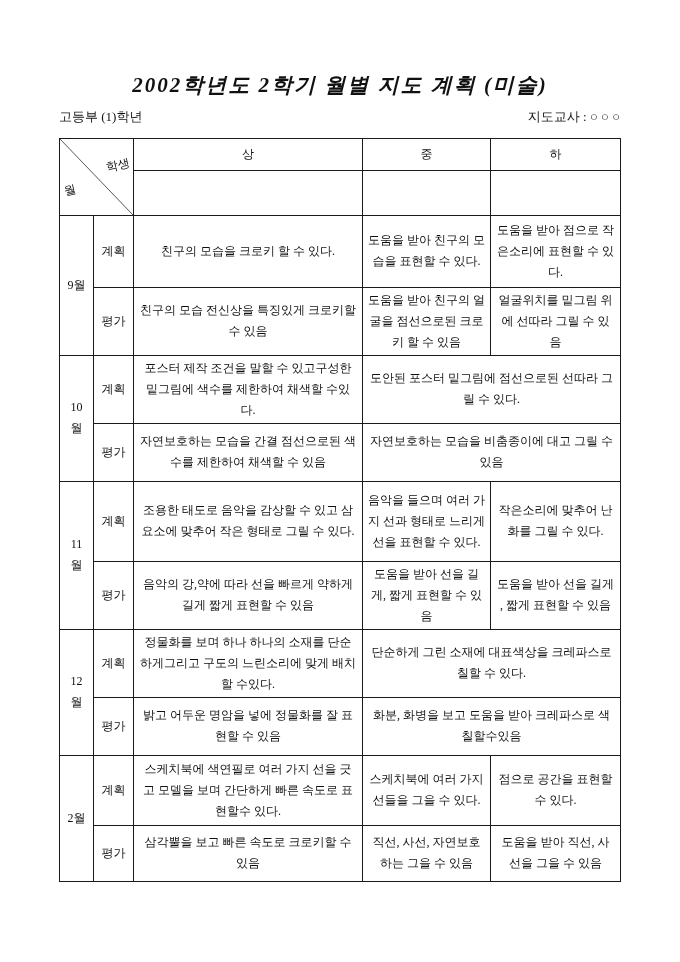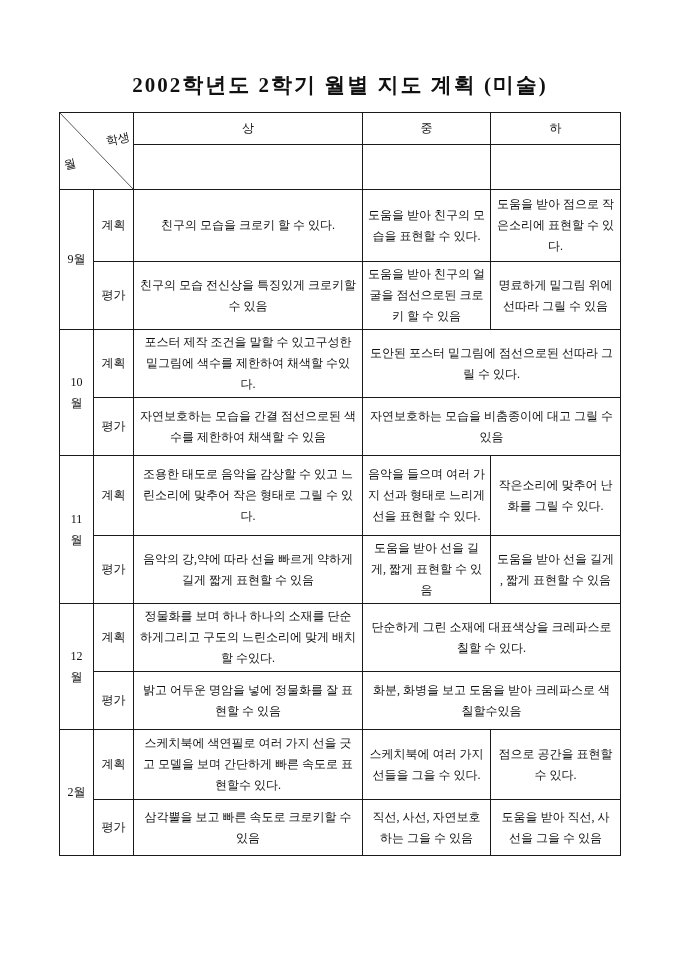--- a/index.html
+++ b/index.html
@@ -17,20 +17,21 @@
     overflow: hidden;
     box-sizing: border-box;
   }
   .doc-title {
     padding-top: 72px;
     text-align: center;
     font-size: 21px;
     font-weight: bold;
     letter-spacing: 2px;
     line-height: 1.3;
+    font-style: italic;
   }
   .subhead {
     display: flex;
     justify-content: space-between;
     margin: 10px 60px 0 59px;
     font-size: 13px;
     line-height: 1.2;
   }
   table.plan-table {
     border-collapse: collapse;
@@ -83,20 +84,24 @@
   tr.r-2e  td { height: 56px; }
   td.month-cell, td.rowtype-cell { padding: 2px 2px; }
 </style>
 </head>
 <body>
 
 <div class="page">
 
   <div class="doc-title">2002학년도 2학기 월별 지도 계획 (미술)</div>
 
+  <div class="subhead">
+    <span>고등부 (1)학년</span>
+    <span>지도교사 : ○ ○ ○</span>
+  </div>
 
   <table class="plan-table">
     <colgroup>
       <col style="width:34px">
       <col style="width:40px">
       <col style="width:229px">
       <col style="width:128px">
       <col style="width:130px">
     </colgroup>
 
@@ -123,39 +128,39 @@
       <td class="month-cell" rowspan="2">9월</td>
       <td class="rowtype-cell">계획</td>
       <td>친구의 모습을 크로키 할 수 있다.</td>
       <td>도움을 받아 친구의 모습을 표현할 수 있다.</td>
       <td>도움을 받아 점으로 작은소리에 표현할 수 있다.</td>
     </tr>
     <tr class="r-9e">
       <td class="rowtype-cell">평가</td>
       <td>친구의 모습 전신상을 특징있게 크로키할 수 있음</td>
       <td>도움을 받아 친구의 얼굴을 점선으로된 크로키 할 수 있음</td>
-      <td>명료하게 밑그림 위에 선따라 그릴 수 있음</td>
+      <td>얼굴위치를 밑그림 위에 선따라 그릴 수 있음</td>
     </tr>
 
     <tr class="r-10p">
       <td class="month-cell" rowspan="2">10월</td>
       <td class="rowtype-cell">계획</td>
       <td>포스터 제작 조건을 말할 수 있고구성한 밑그림에 색수를 제한하여 채색할 수있다.</td>
       <td colspan="2">도안된 포스터 밑그림에 점선으로된 선따라 그릴 수 있다.</td>
     </tr>
     <tr class="r-10e">
       <td class="rowtype-cell">평가</td>
       <td>자연보호하는 모습을 간결 점선으로된 색수를 제한하여 채색할 수 있음</td>
       <td colspan="2">자연보호하는 모습을 비춤종이에 대고 그릴 수 있음</td>
     </tr>
 
     <tr class="r-11p">
       <td class="month-cell" rowspan="2">11월</td>
       <td class="rowtype-cell">계획</td>
-      <td>조용한 태도로 음악을 감상할 수 있고 느린소리에 맞추어 작은 형태로 그릴 수 있다.</td>
+      <td>조용한 태도로 음악을 감상할 수 있고 삼요소에 맞추어 작은 형태로 그릴 수 있다.</td>
       <td>음악을 들으며 여러 가지 선과 형태로 느리게 선을 표현할 수 있다.</td>
       <td>작은소리에 맞추어 난화를 그릴 수 있다.</td>
     </tr>
     <tr class="r-11e">
       <td class="rowtype-cell">평가</td>
       <td>음악의 강,약에 따라 선을 빠르게 약하게 길게 짧게 표현할 수 있음</td>
       <td>도움을 받아 선을 길게, 짧게 표현할 수 있음</td>
       <td>도움을 받아 선을 길게 , 짧게 표현할 수 있음</td>
     </tr>
 

